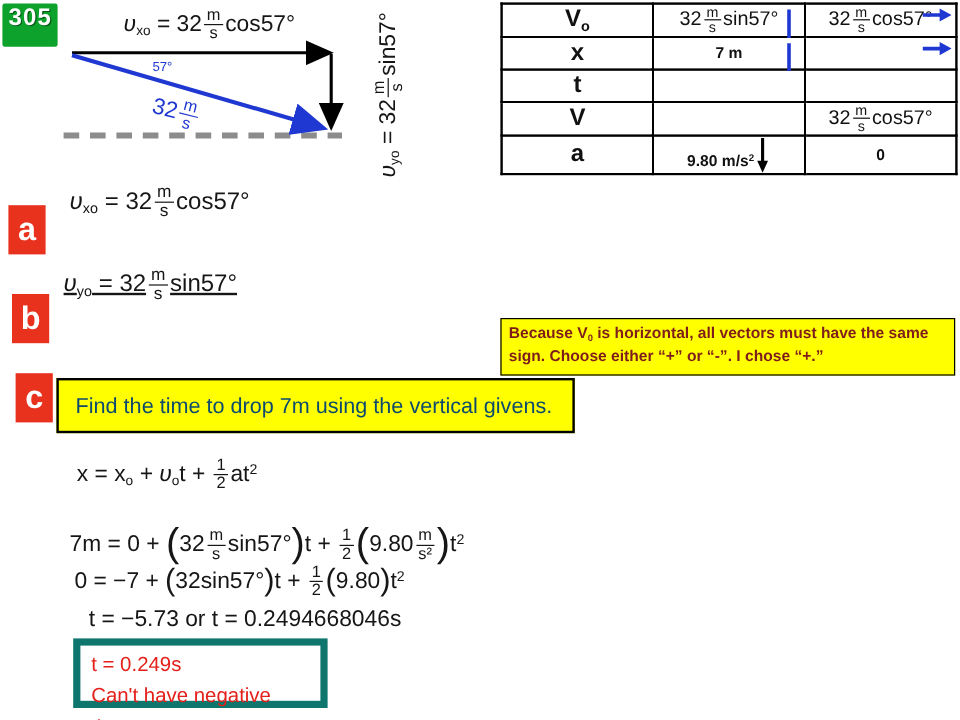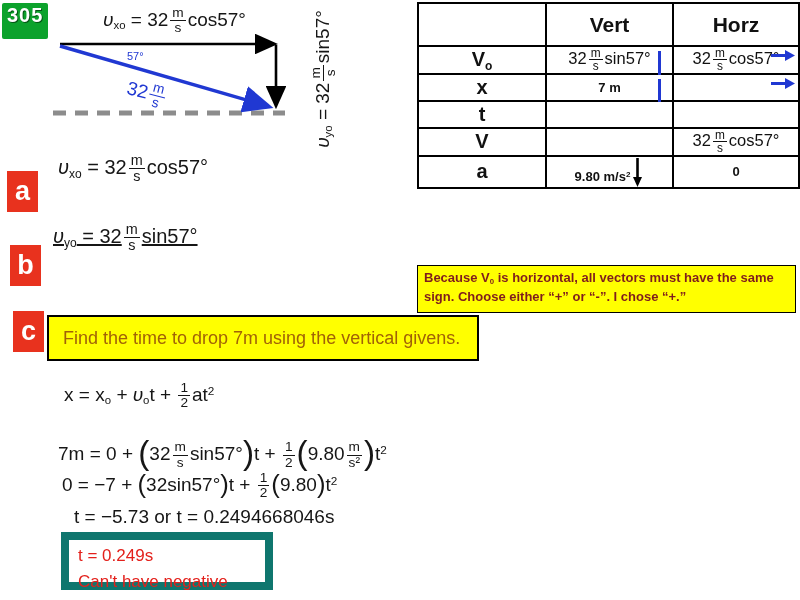--- a/index.html
+++ b/index.html
@@ -70,34 +70,34 @@
 
   
   .note-box {
     left:417px; top:265px; width:379px; height:48px; background:#FFFF00;
     border:1px solid #000; padding:3px 6px 4px; font-size:13px; font-weight:700;
     line-height:1.45; color:#7f1d1d;
   }
   .find-box {
     left:47px; top:315px; width:432px; height:46px; background:#FFFF00;
     border:2.5px solid #000; font-size:18px; font-weight:500;
-    display:flex; align-items:center; padding-left:14px; color:#a16207;
+    display:flex; align-items:center; padding-left:14px; color:#0c4a6e;
   }
 
   
   .work { font-size:19px; color:#161616; }
   .eq1 { left:64px; top:381px; }
   .eq2 { left:58px; top:434px; }
   .eq3 { left:62px; top:470px; }
   .eq4 { left:56px; top:506px;margin-left:18px; }
 
   
   .result-box {
     left:61px; top:532px; width:212px; height:58px; background:#fff;
-    border:8px solid #0f766e; padding:3px 9px; color:#E3201B;
+    border:6px solid #0f766e; padding:3px 9px; color:#E3201B;
     font-size:17px; line-height:1.55;
   }
 </style>
 </head>
 <body>
 
 <div class="abs badge">305</div>
 
 <svg class="abs" style="left:45px; top:32px;" width="250" height="92" viewBox="0 0 250 92">
   <defs>
@@ -120,25 +120,20 @@
 <div class="abs math blue angle-label">57°</div>
 <div class="abs math blue speed-label">
   <span>32</span><span class="frac"><span class="n">m</span><span class="d">s</span></span>
 </div>
 <div class="abs math vy-label">
   <span class="it">υ</span><span class="sb">yo</span><span> = 32</span><span class="frac"><span class="n">m</span><span class="d">s</span></span><span>sin57°</span>
 </div>
 
 <table class="tbl">
   <tbody>
-      <tr>
-    <th class="col1"></th>
-    <th class="col2">Vert</th>
-    <th class="col3">Horz</th>
-  </tr>
   <tr>
     <td class="lbl"><span>V</span><span class="sb">o</span></td>
     <td>
       <span class="mexp"><span>32</span><span class="frac"><span class="n">m</span><span class="d">s</span></span><span>sin57°</span></span>
       <svg class="arr-down" width="15" height="38">
             <line x1="7.5" y1="1" x2="7.5" y2="27" stroke="#2038D2" stroke-width="3"></line>
             <polygon points="2,26 13,26 7.5,38" fill="#2038D2"></polygon>
           </svg>
     </td>
     <td>

